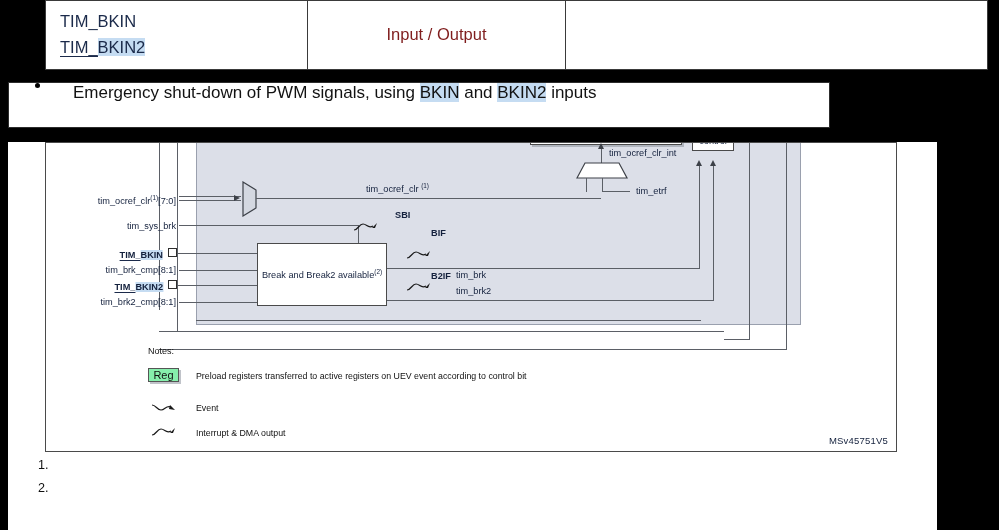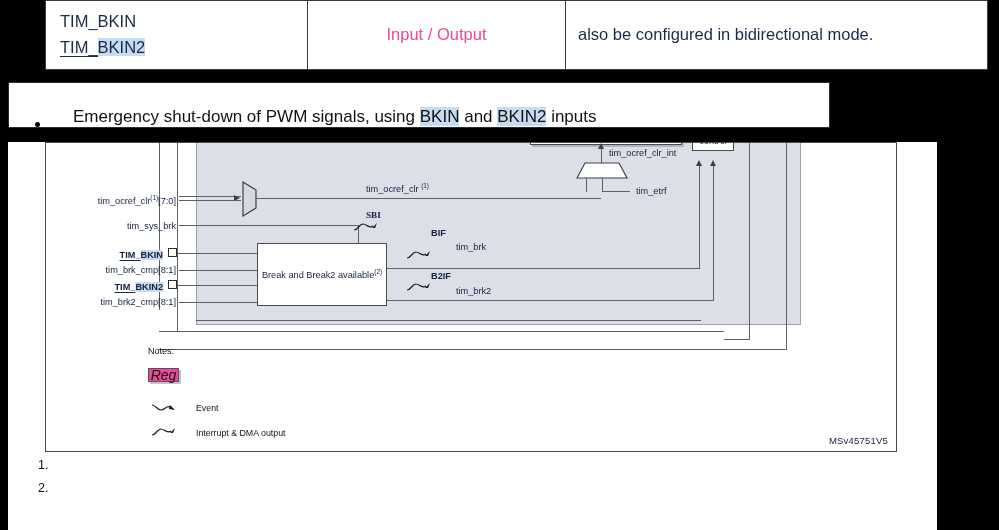--- a/index.html
+++ b/index.html
@@ -20,29 +20,29 @@
     display: flex;
   }
   .pt-col { display: flex; flex-direction: column; justify-content: center; height: 100%; }
   .pt-c1 { width: 262px; border-right: 1.5px solid #3a3a3a; padding-left: 14px; }
   .pt-c2 { width: 258px; border-right: 1.5px solid #3a3a3a; align-items: center; }
   .pt-c3 { flex: 1; padding-left: 12px; padding-right: 6px; }
   .pt-line {
     font-size: 16.5px; color: #1b2a4a; line-height: 1.55;
     font-family: "Liberation Sans", sans-serif;
   }
-  .pt-c2 .pt-line { color: #ec4899; }
+  .pt-c2 .pt-line { color: #7f1d1d; }
   .hl { background: #c5dcf2; }
   .ul-sub { border-bottom: 1px solid #1b2a4a; }
 
   
   .bullet-box {
     position: absolute; left: 8px; top: 82px; width: 822px; height: 46px;
     background: #ffffff; border: 1.4px solid #2d2d2d;
-    display: flex; align-items: flex-end;
+    display: flex; align-items: flex-start;
   }
   .bullet-dot {
     width: 5px; height: 5px; border-radius: 50%;
     background: #000; margin-left: 26px; margin-right: 33px; flex: 0 0 auto;
   }
   .bullet-text {
     font-size: 17px; color: #121212; white-space: nowrap;
     font-family: "Liberation Sans", sans-serif;
   }
 
@@ -102,25 +102,24 @@
     border-left: 3.5px solid transparent;
     border-right: 3.5px solid transparent;
     border-bottom: 6px solid #3d4148;
   }
 
   
   .notes-title { position: absolute; left: 102px; top: 203px; font-size: 9px; color: #111; }
   .note-row { position: absolute; font-size: 8.8px; color: #111; white-space: nowrap; }
   .reg-chip {
     position: absolute; left: 102px; top: 225px; width: 31px; height: 14px;
-    background: #ec4899; border: 1px solid #555;
+    background: #86efac; border: 1px solid #555;
     display: flex; align-items: center; justify-content: center;
-    font-size: 14px; color: #111;
+    font-size: 11px; color: #111;
     box-shadow: 2px 2px 0 rgba(150,155,165,0.6);
-    font-style: italic;
   }
   .msv {
     position: absolute; right: 8px; bottom: 5px;
     font-size: 9.5px; color: #14213d; letter-spacing: .2px;
   }
 
   
   .footnotes { position: absolute; left: 38px; top: 458px; width: 900px; }
   .fn-row { display: flex; font-size: 12.6px; color: #101010; margin-bottom: 7px; line-height: 1.25; }
   .fn-num { width: 26px; flex: 0 0 26px; }
@@ -146,21 +145,20 @@
 
   <div class="pin-table">
     <div class="pt-col pt-c1">
       <div class="pt-line">TIM_BKIN</div>
       <div class="pt-line"><span class="ul-sub">TIM_</span><span class="hl">BKIN2</span></div>
     </div>
     <div class="pt-col pt-c2">
       <div class="pt-line">Input / Output</div>
     </div>
     <div class="pt-col pt-c3">
-      <div class="pt-line">also be configured in bidirectional mode.</div>
     </div>
   </div>
 
   <div class="bullet-box">
     <div class="bullet-dot"></div>
     <div class="bullet-text"><span>Emergency shut-down of PWM signals, using </span><span class="hl">BKIN</span><span> and </span><span class="hl">BKIN2</span><span> inputs</span></div>
   </div>
 
   <div class="fig-frame">
     <div class="fig-inner">
@@ -180,21 +178,21 @@
           <polygon points="1,1 14,9 14,27 1,35" fill="#d4d8e1" stroke="#3d4148" stroke-width="1.2"></polygon>
         </svg>
       </div>
       <div class="wire wh" style="left:210px; top:55px; width:345px;"></div>
       <div class="lbl" style="left:320px; top:40px;"><span>tim_ocref_clr</span> <span class="sup">(1)</span></div>
 
       <div class="lbl r" style="left:130px; top:79px;">tim_sys_brk</div>
       <div class="wire wh" style="left:133px; top:82px; width:180px;"></div>
       <div class="wire wv" style="left:312px; top:82px; height:22px;"></div>
 
-      <div class="lbl b" style="left:320px; top:68px;font-family:Liberation Serif, serif;">SBI</div>
+      <div class="lbl b" style="left:349px; top:68px;">SBI</div>
       <svg style="position:absolute; left:307px; top:78px;" width="26" height="13" viewBox="0 0 26 13">
         <path d="M1,9 C5,9 6,3 10,3 C14,3 15,8 20,5" fill="none" stroke="#1a1a1a" stroke-width="1.2"></path>
         <polygon points="19,7 24,2 22,7" fill="#1a1a1a"></polygon>
       </svg>
 
       <div class="lbl b r" style="left:117px; top:108px;"><span class="ul-sub">TIM_</span><span class="hl">BKIN</span></div>
       <div class="pinsq" style="left:122px; top:105px;"></div>
       <div class="wire wh" style="left:131px; top:110px; width:80px;"></div>
       <div class="wire wh" style="left:150px; top:110px; width:61px;"></div>
 
@@ -211,21 +209,21 @@
 
       <div class="fbox" style="left:211px; top:100px; width:130px; height:63px;">
         <span><span>Break and Break2 available</span><span class="sup">(2)</span></span>
       </div>
 
       <div class="lbl b" style="left:385px; top:86px;">BIF</div>
       <svg style="position:absolute; left:360px; top:106px;" width="26" height="13" viewBox="0 0 26 13">
         <path d="M1,9 C5,9 6,3 10,3 C14,3 15,8 20,5" fill="none" stroke="#1a1a1a" stroke-width="1.2"></path>
         <polygon points="19,7 24,2 22,7" fill="#1a1a1a"></polygon>
       </svg>
-      <div class="lbl" style="left:410px; top:100px;">tim_brk</div>
+      <div class="lbl" style="left:410px; top:128px;">tim_brk</div>
       <div class="wire wh" style="left:341px; top:125px; width:313px;"></div>
       <div class="wire wv" style="left:653px; top:22px; height:104px;"></div>
       <div class="arrow-u" style="left:650px; top:17px;"></div>
 
       <div class="lbl b" style="left:385px; top:129px;">B2IF</div>
       <svg style="position:absolute; left:360px; top:138px;" width="26" height="13" viewBox="0 0 26 13">
         <path d="M1,9 C5,9 6,3 10,3 C14,3 15,8 20,5" fill="none" stroke="#1a1a1a" stroke-width="1.2"></path>
         <polygon points="19,7 24,2 22,7" fill="#1a1a1a"></polygon>
       </svg>
       <div class="lbl" style="left:410px; top:144px;">tim_brk2</div>
@@ -257,20 +255,21 @@
 
       <div class="lbl" style="left:744px; top:-9px;">tim_oc6</div>
 
       <div class="wire wv" style="left:703px; top:-8px; height:205px;"></div>
       <div class="wire wv" style="left:740px; top:-5px; height:212px;"></div>
       <div class="wire wh" style="left:678px; top:196px; width:26px;"></div>
       <div class="wire wh" style="left:113px; top:206px; width:628px;"></div>
 
       <div class="notes-title">Notes:</div>
       <div class="reg-chip">Reg</div>
+      <div class="note-row" style="left:150px; top:228px;">Preload registers transferred to active registers on UEV event according to control bit</div>
 
       <svg style="position:absolute; left:105px; top:258px;" width="26" height="13" viewBox="0 0 26 13">
         <path d="M1,4 C5,4 6,9 10,9 C14,9 15,4 20,6" fill="none" stroke="#1a1a1a" stroke-width="1.2"></path>
         <polygon points="18,8 24,9 19,4" fill="#1a1a1a"></polygon>
       </svg>
       <div class="note-row" style="left:150px; top:260px;">Event</div>
 
       <svg style="position:absolute; left:105px; top:283px;" width="26" height="13" viewBox="0 0 26 13">
         <path d="M1,9 C5,9 6,3 10,3 C14,3 15,8 20,5" fill="none" stroke="#1a1a1a" stroke-width="1.2"></path>
         <polygon points="19,7 24,2 22,7" fill="#1a1a1a"></polygon>

